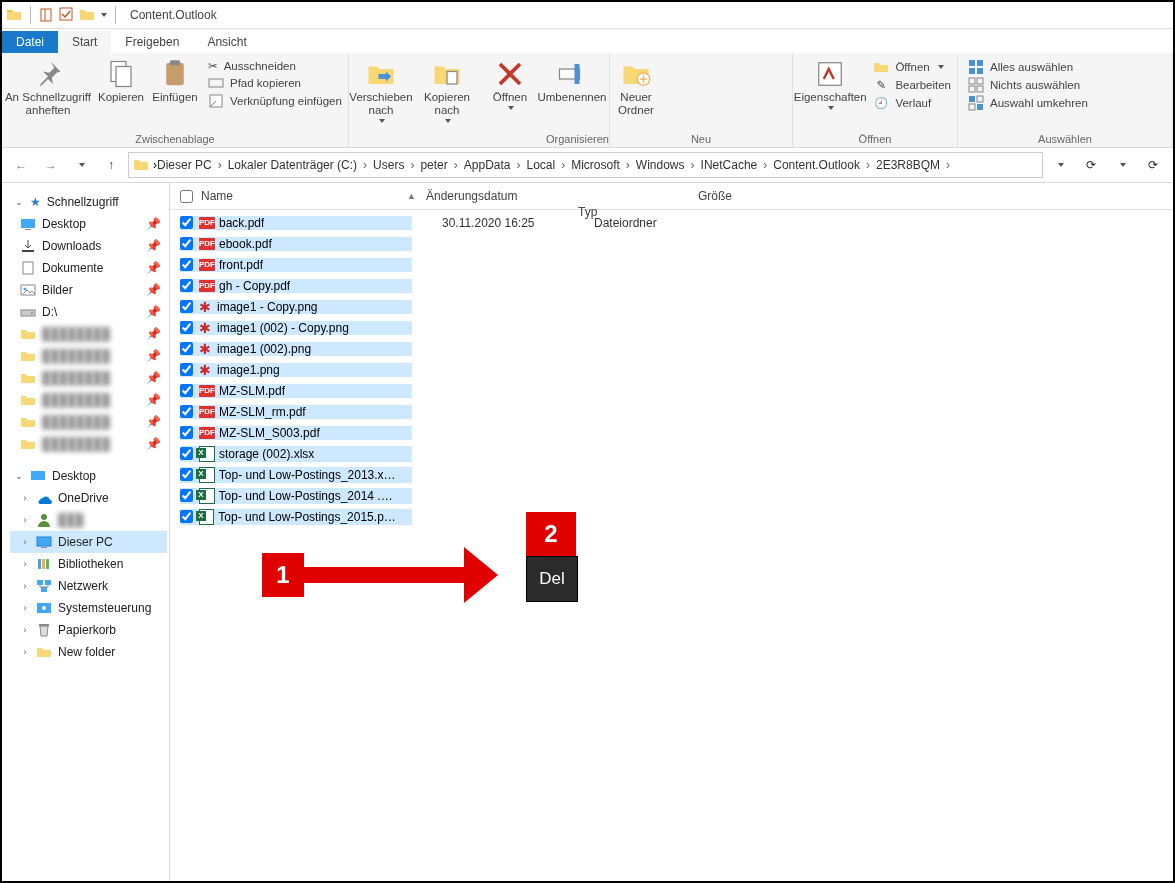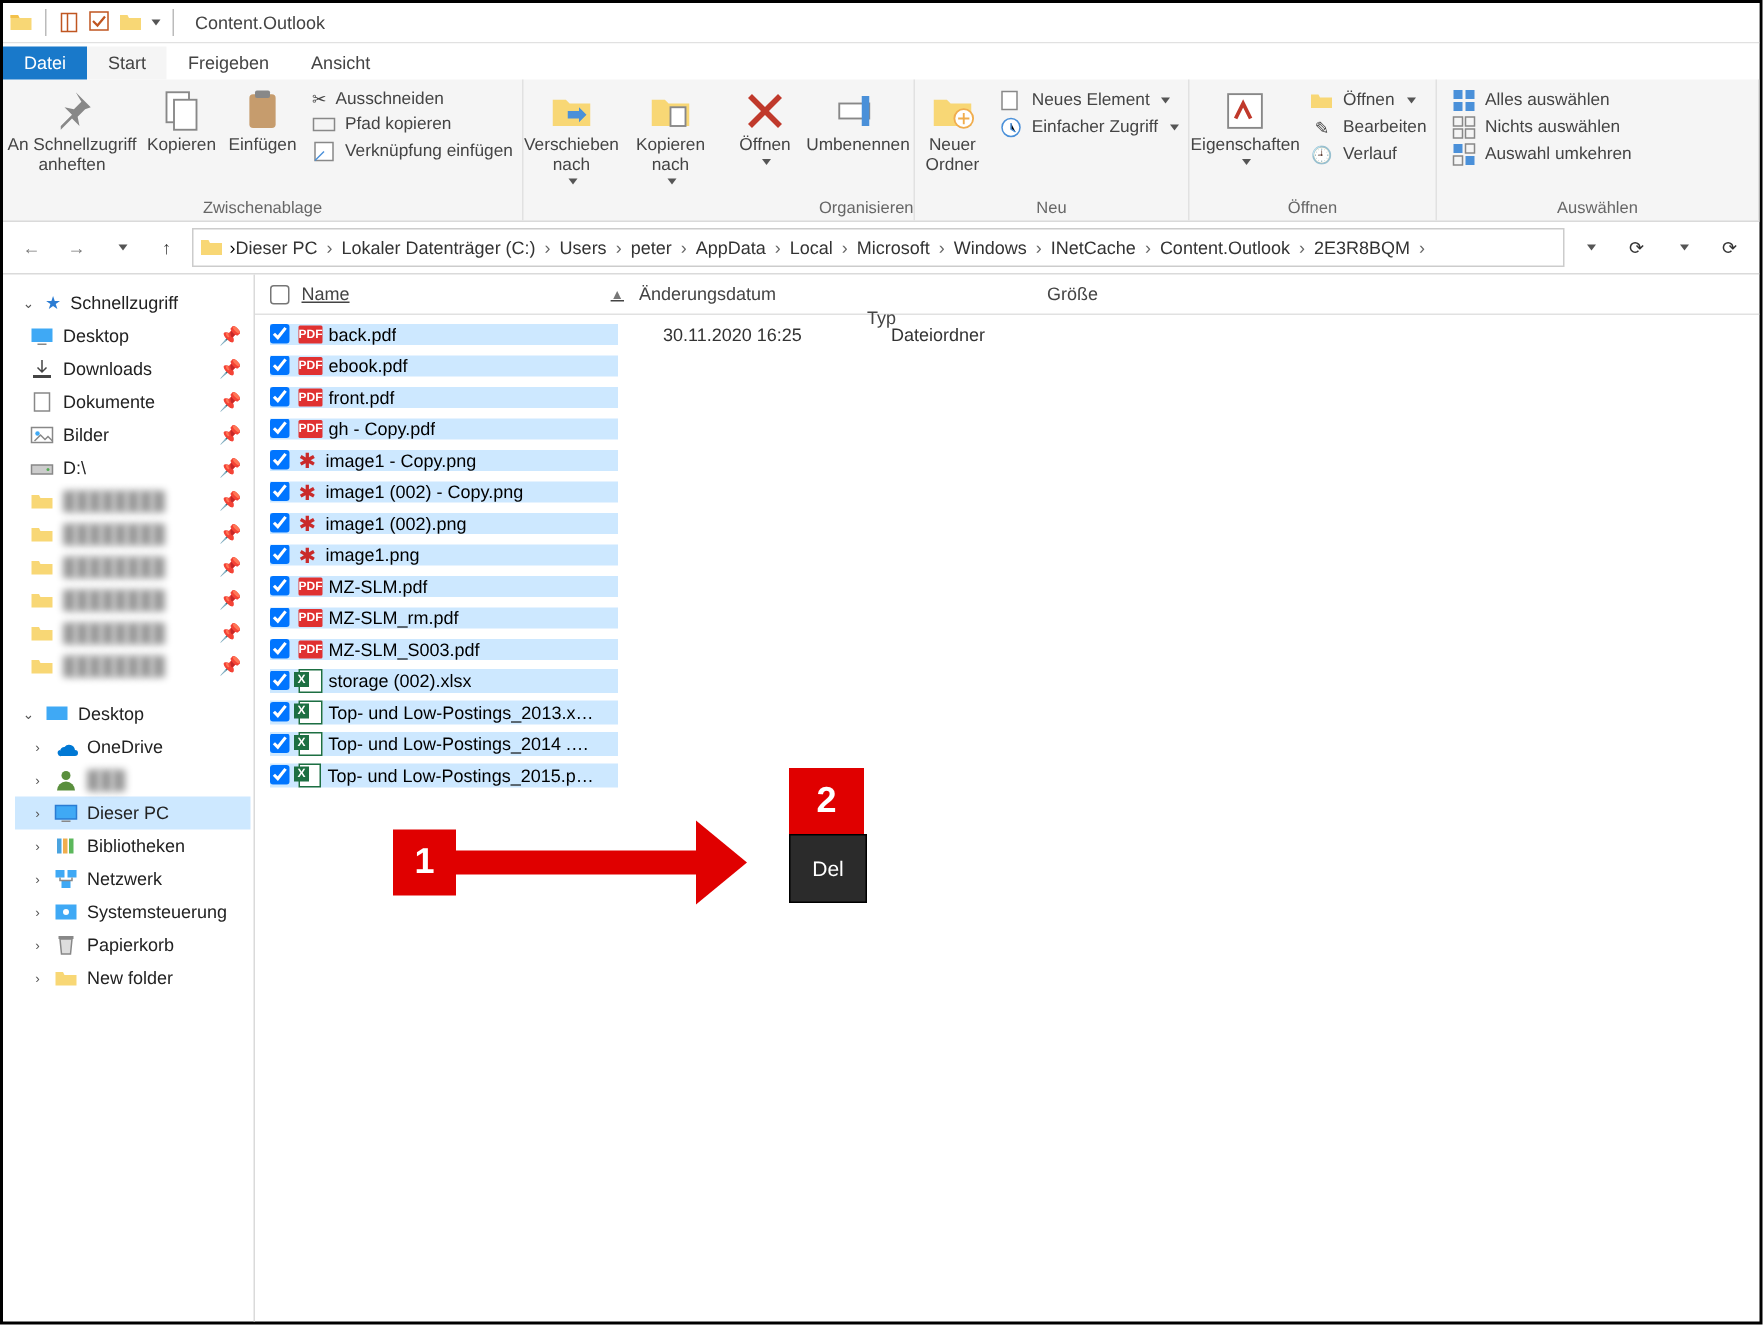--- a/index.html
+++ b/index.html
@@ -44,21 +44,21 @@
   .sb-item .chev{font-size:9px;color:#555;width:10px;text-align:center;}
   .sb-item .pin{color:#aaa;font-size:12px;margin-left:auto;margin-right:6px;}
   .sb-item.selected{background:#cde8ff;}
   .sb-item.blur .nm{color:transparent;text-shadow:0 0 5px #999;}
   .sb-spacer{height:10px;}
   .sb-sq{width:16px;height:16px;display:inline-flex;align-items:center;justify-content:center;}
   
   .files{flex:1;display:flex;flex-direction:column;}
   .cols{display:flex;align-items:center;height:26px;border-bottom:1px solid #e1e1e1;gap:0;padding-left:10px;}
   .col{color:#444;font-size:12px;}
-  .col.name{width:246px;display:flex;align-items:center;gap:8px;text-decoration:underline;}
+  .col.name{width:246px;display:flex;align-items:center;gap:8px;}
   .col.name input{margin:0;}
   .col.date{width:152px;}
   .col.type{width:120px;margin-top:32px;}
   .col.size{width:80px;}
   .rows{padding-top:2px;}
   .row{display:flex;align-items:center;height:21px;padding-left:10px;}
   .row.sel .namecell{background:#cde8ff;}
   .namecell{width:216px;display:flex;align-items:center;gap:4px;padding-right:16px;}
   .namecell input{margin:0 2px 0 0;}
   .fname{white-space:nowrap;overflow:hidden;text-overflow:ellipsis;}
@@ -68,21 +68,21 @@
   .pdf-ico{width:16px;height:12px;background:#e03131;color:#fff;font-size:8px;font-weight:700;display:flex;align-items:center;justify-content:center;border-radius:1px;}
   .xls-ico{width:14px;height:14px;background:#fff;border:1px solid #1d6f42;position:relative;}
   .xls-ico:before{content:"X";position:absolute;left:-4px;top:1px;width:10px;height:10px;background:#1d6f42;color:#fff;font-size:8px;font-weight:700;display:flex;align-items:center;justify-content:center;}
   .bug-ico{width:14px;height:14px;color:#c92a2a;font-size:14px;line-height:14px;}
   
   .anno{position:absolute;left:260px;top:545px;display:flex;align-items:center;pointer-events:none;}
   .redbox{width:42px;height:44px;background:#e00000;color:#fff;font-size:24px;font-weight:700;display:flex;align-items:center;justify-content:center;}
   .arrow-line{width:160px;height:16px;background:#e00000;}
   .arrow-head{width:0;height:0;border-top:28px solid transparent;border-bottom:28px solid transparent;border-left:34px solid #e00000;}
   .key-stack{position:absolute;left:524px;top:510px;pointer-events:none;}
-  .key-del{width:50px;height:44px;background:#2b2b2b;color:#fff;font-size:14px;display:flex;align-items:center;justify-content:center;border:1px solid #000;}
+  .key-del{width:50px;height:44px;background:#2b2b2b;color:#fff;font-size:17px;display:flex;align-items:center;justify-content:center;border:1px solid #000;}
 </style>
 </head>
 <body>
 
 <div class="title-bar">
   <div class="qat">
     <span class="ico folder-ico">
       <svg viewBox="0 0 16 16">
           <path fill="#f8d775" d="M1 3h5l1 2h8v8H1z"></path>
           <path fill="#f3c14b" d="M1 3h5l1 2H1z"></path>
@@ -230,41 +230,20 @@
         <span class="ico">
             <svg class="bigico" viewBox="0 0 24 24">
               <path fill="#f8d775" d="M2 6h7l2 2h11v12H2z"></path>
               <circle cx="18" cy="16" r="5" fill="#fff" stroke="#f0ad4e"></circle>
               <path d="M18 13v6M15 16h6" stroke="#f0ad4e"></path>
             </svg>
           </span>
         <span class="lbl" style="white-space:pre-line">Neuer
 Ordner</span>
       </div>
-      <div class="small-col">
-        <div class="small-row">
-            <span class="ico sq">
-              <svg viewBox="0 0 16 16">
-                <rect x="2" y="2" width="10" height="12" fill="#fff" stroke="#888"></rect>
-              </svg>
-            </span>
-            <span>Neues Element</span>
-            <span class="tri-down"></span>
-          </div>
-        <div class="small-row">
-            <span class="ico sq">
-              <svg viewBox="0 0 16 16">
-                <circle cx="8" cy="8" r="6" fill="#fff" stroke="#4a90d9"></circle>
-                <path d="M8 5v4l3 2" stroke="#4a90d9"></path>
-              </svg>
-            </span>
-            <span>Einfacher Zugriff</span>
-            <span class="tri-down"></span>
-          </div>
-      </div>
     </div>
     <div class="group-label">Neu</div>
   </div>
 
   <div class="group" style="width:164px;">
     <div class="group-body">
       <div class="big-btn" style="width:78px">
         <span class="ico">
             <svg class="bigico" viewBox="0 0 24 24">
               <rect x="3" y="3" width="18" height="18" fill="#fff" stroke="#888"></rect>

